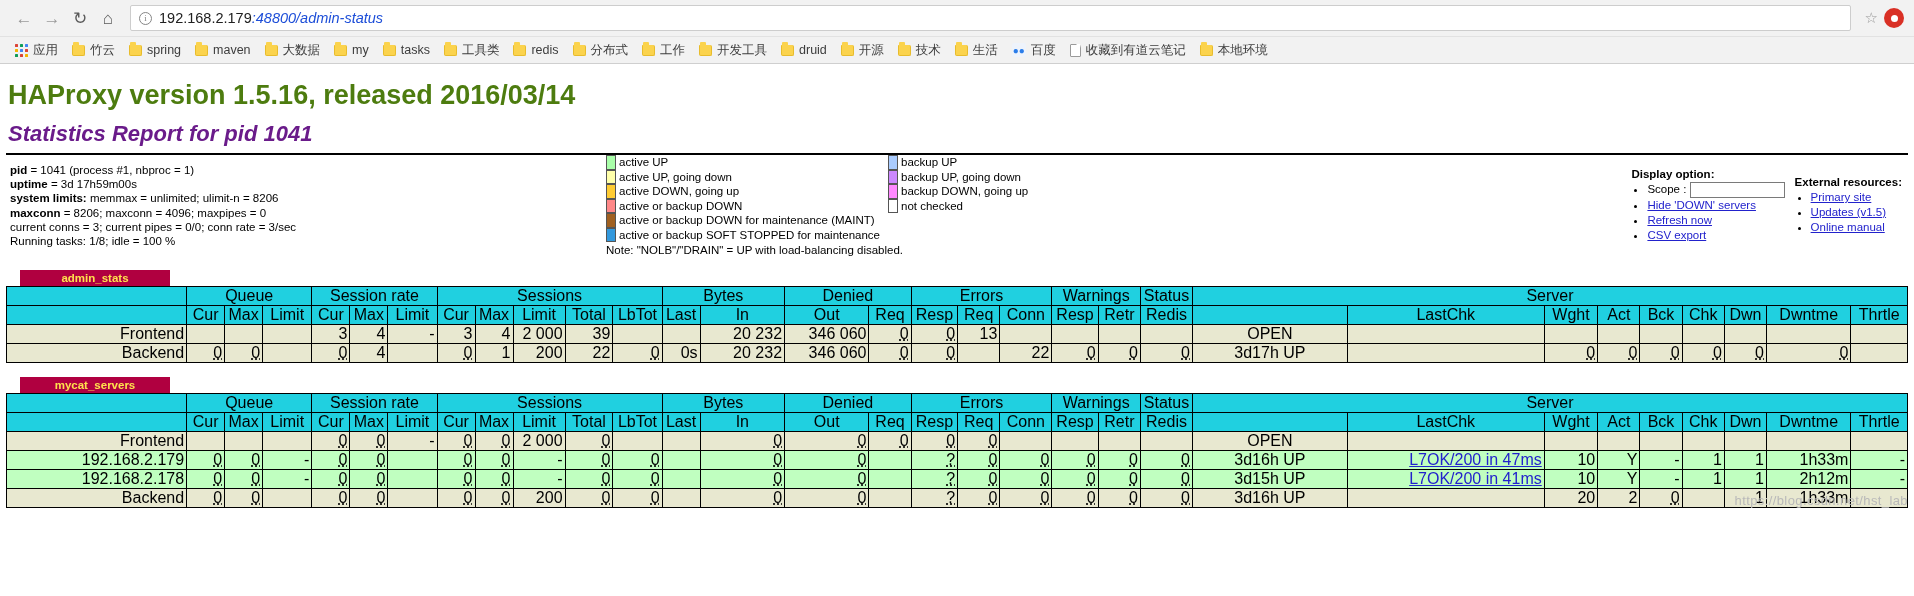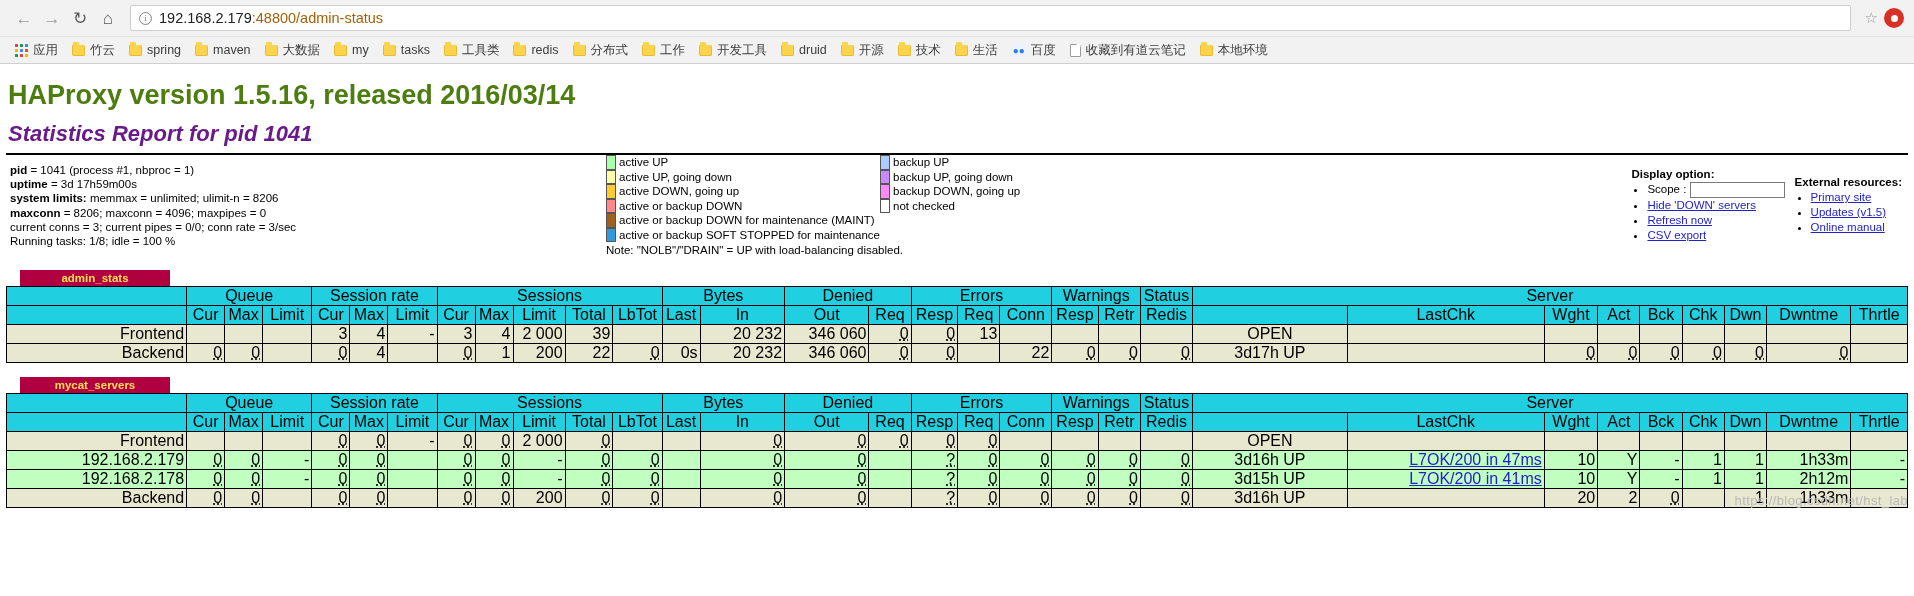--- a/index.html
+++ b/index.html
@@ -23,21 +23,21 @@
     flex: 1 1 auto; height: 26px; margin: 0 8px;
     background: #fff; border: 1px solid #cdcdcd; border-radius: 2px;
     display: flex; align-items: center; padding: 0 8px; min-width: 0;
   }
   .info-icon {
     width: 13px; height: 13px; border: 1.3px solid #868686; border-radius: 50%;
     font-size: 9px; line-height: 11px; text-align: center; color: #868686;
     margin-right: 7px; flex: 0 0 auto; font-family: "Liberation Serif", serif;
   }
   .url { font-size: 14.5px; color: #202020; white-space: nowrap; overflow: hidden; }
-  .url .u-dim { color: #a16207; }
+  .url .u-dim { color: #1d4ed8; font-style: italic; }
   .star { color: #9a9a9a; font-size: 15px; margin: 0 6px; }
   .profile {
     width: 20px; height: 20px; border-radius: 50%;
     background: #d93025; flex: 0 0 auto;
     display: flex; align-items: center; justify-content: center;
   }
   .profile::after { content: ""; width: 7px; height: 7px; border-radius: 50%; background: #fff; }
 
   .bookmarks {
     display: flex; align-items: center; height: 27px;
@@ -93,21 +93,21 @@
     padding: 3px 4px; margin: 0;
   }
 
   .info-row { display: flex; align-items: center; padding-top: 0; }
   .proc-info {
     font-size: 11.5px; color: #000; line-height: 14.2px; flex: 0 0 600px; padding-left: 4px;
   }
   .proc-info b { font-weight: bold; }
 
   .legend { flex: 0 0 auto; display: flex; flex-direction: column; font-size: 11.5px; }
-  .legend-cols { display: flex; gap: 0px; }
+  .legend-cols { display: flex; gap: 8px; }
   .legend-col { display: flex; flex-direction: column; }
   .leg-item { display: flex; align-items: stretch; height: 14.5px; }
   .leg-sw { width: 10px; border: 1px solid #555; margin-right: 3px; flex: 0 0 auto; }
   .leg-tx { line-height: 14.5px; white-space: nowrap; }
   .leg-note { font-size: 11.5px; margin-top: 2px; white-space: nowrap; }
 
   .disp-opt { flex: 0 0 auto; font-size: 11.5px; margin-left: auto; padding-right: 10px; }
   .disp-opt .hdr { font-weight: bold; margin-bottom: 2px; }
   .disp-opt ul { margin: 0; padding-left: 16px; list-style: disc; }
   .disp-opt li { line-height: 15px; }

